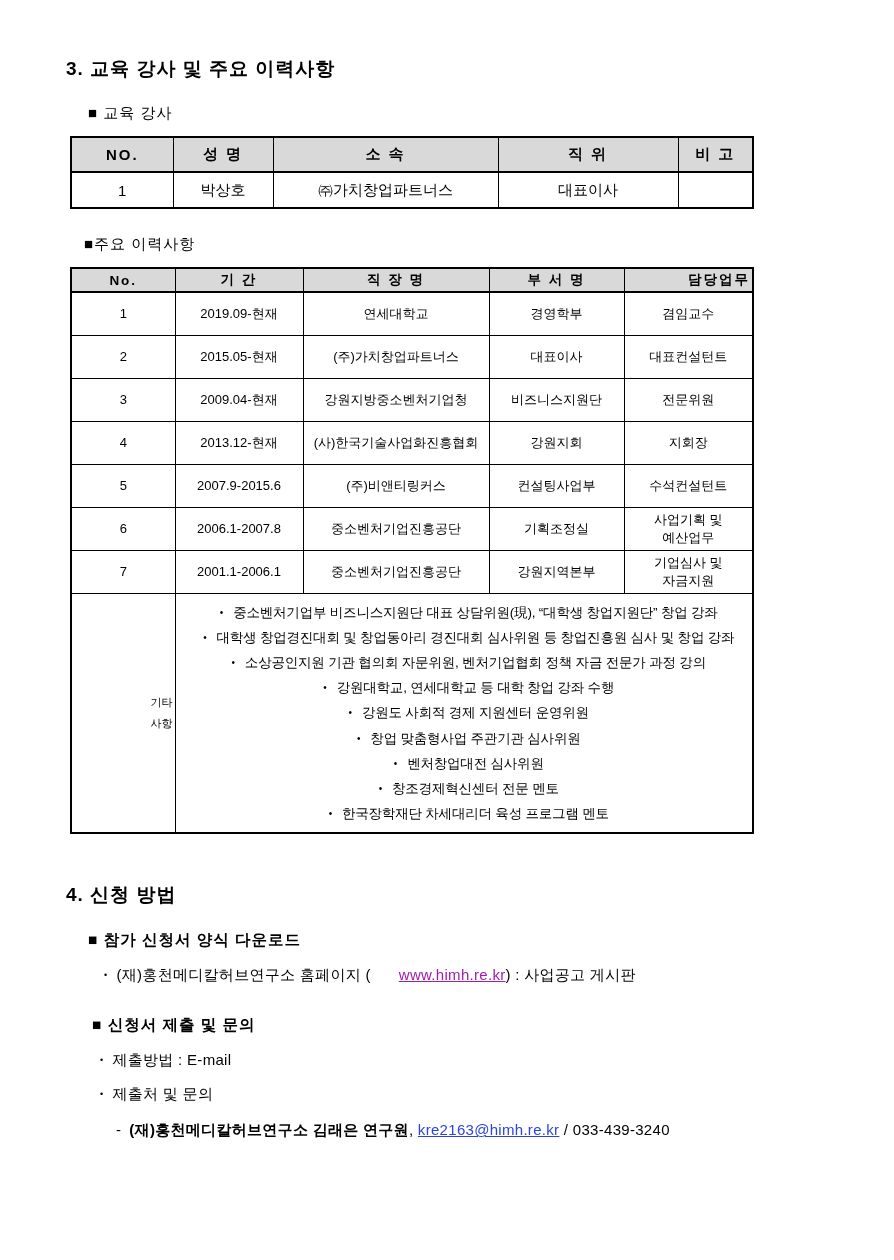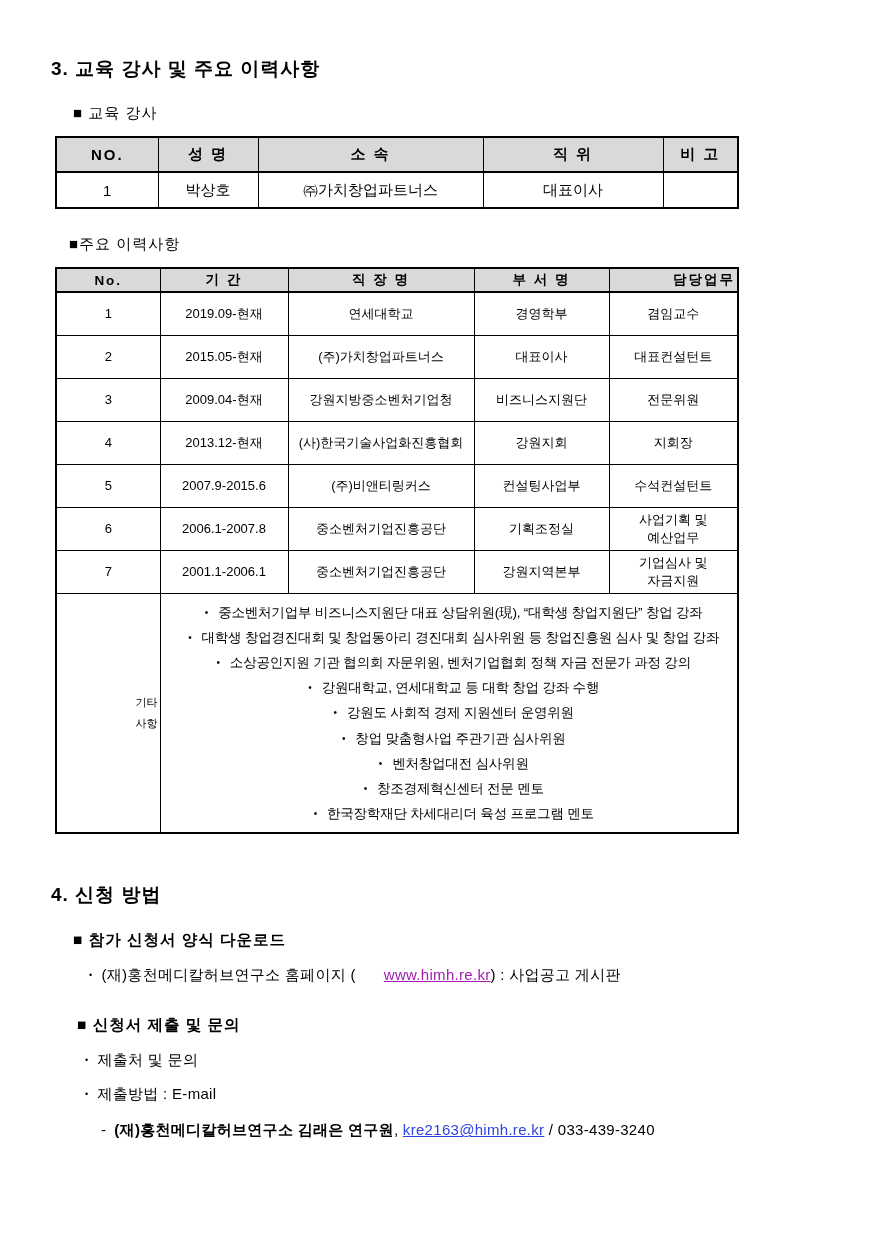--- a/index.html
+++ b/index.html
@@ -1,20 +1,20 @@
 <!DOCTYPE html>
 <html><head>
 <meta charset="utf-8">
 <style>
   * { box-sizing: border-box; }
   html, body { margin: 0; padding: 0; background: #888; }
   .page {
     width: 894px; height: 1260px; margin: 0 auto; background: #fff;
     font-family: "Liberation Sans", "DejaVu Sans", sans-serif;
-    color: #000; padding: 56px 70px 0 51px; overflow: hidden; position: relative;
+    color: #000; padding: 56px 70px 0 66px; overflow: hidden; position: relative;
   }
   .sec-heading {
     font-size: 19px; font-weight: bold; letter-spacing: 1px; margin: 0;
   }
   .sub-label {
     font-size: 15px; letter-spacing: 1px; margin-top: 22px; margin-left: 22px;
   }
   .sub-label.tight { margin-left: 18px; margin-top: 26px; }
   table.tbl {
     border-collapse: collapse; margin-left: 4px; margin-top: 13px;
@@ -165,25 +165,25 @@
 
     <div class="s4-sub">■ 참가 신청서 양식 다운로드</div>
 
     <div class="line l1">
       <span class="bullet">•</span><span>(재)홍천메디칼허브연구소 홈페이지 (</span><a href="#" class="link-purple">www.himh.re.kr</a><span>) : 사업공고 게시판</span>
     </div>
 
     <div class="s4-sub second">■  신청서 제출 및 문의</div>
 
     <div class="line l2">
-      <span class="bullet">•</span><span>제출처 및 문의</span>
+      <span class="bullet">•</span><span>제출방법 : E-mail</span>
     </div>
 
     <div class="line l2">
-      <span class="bullet">•</span><span>제출방법 : E-mail</span>
+      <span class="bullet">•</span><span>제출처 및 문의</span>
     </div>
 
     <div class="line l3">
       <span class="dash">-</span><span class="bold">(재)홍천메디칼허브연구소 김래은 연구원</span><span>, </span><a href="#" class="link-blue">kre2163@himh.re.kr</a><span> / 033-439-3240</span>
     </div>
 
   </div>
 
 </div>
 

